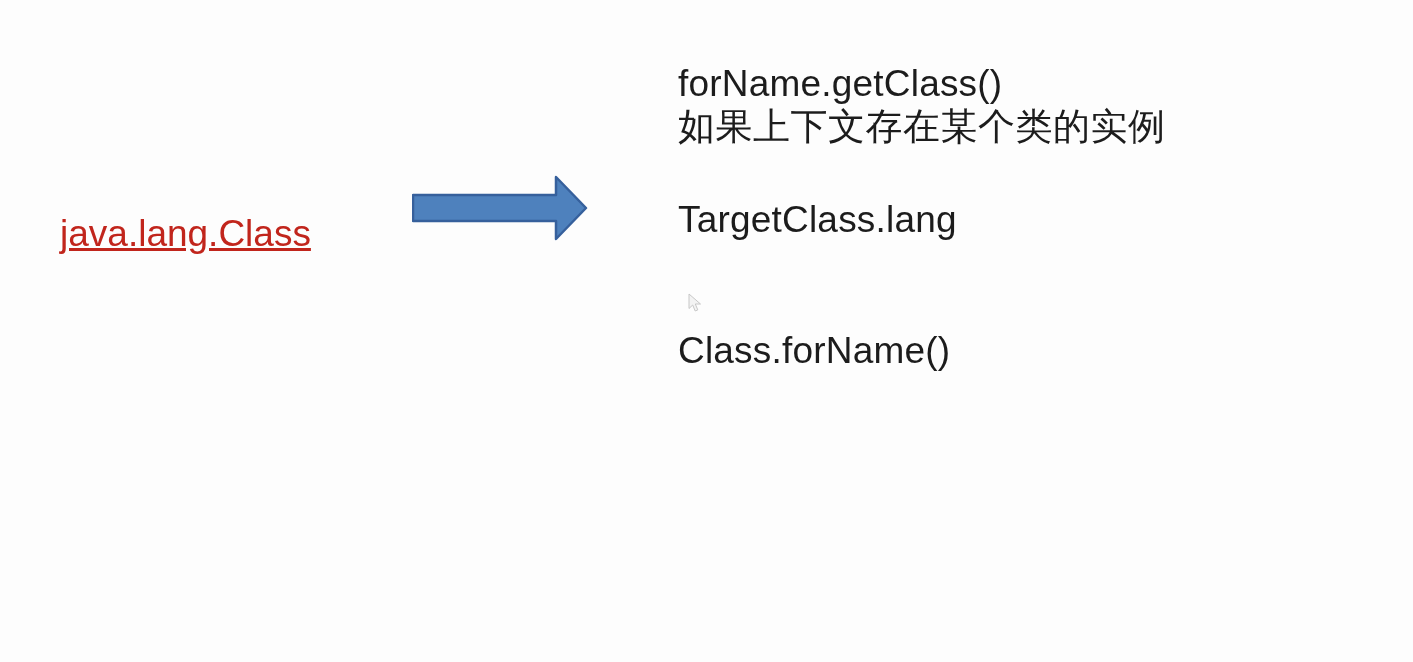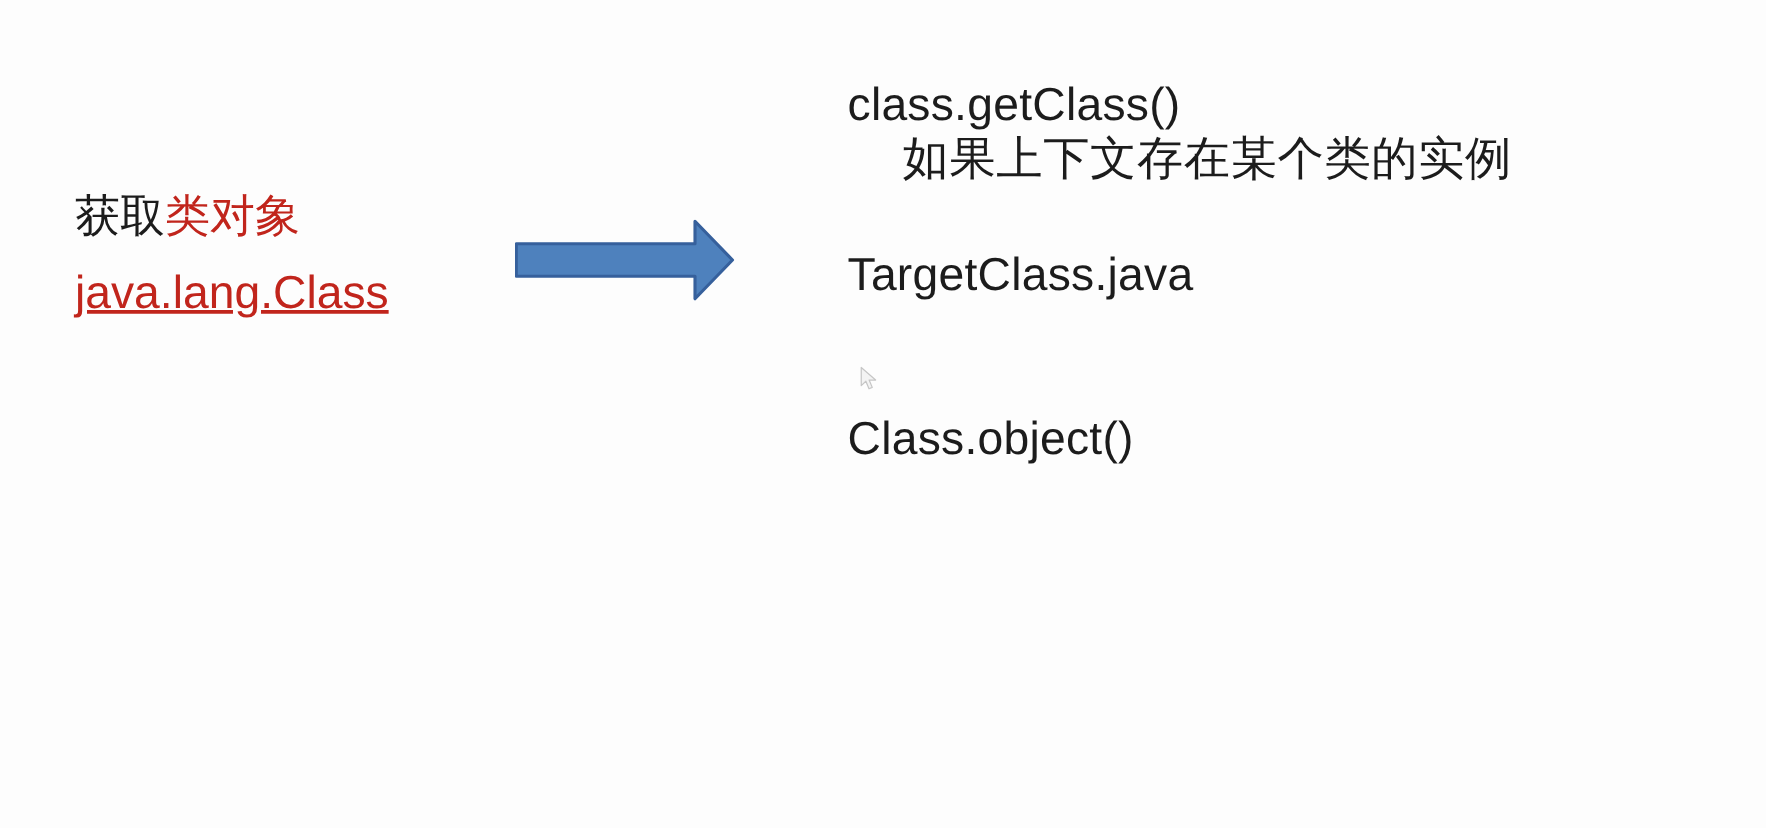--- a/index.html
+++ b/index.html
@@ -57,62 +57,59 @@
   }
   .method-block {
     position: absolute;
     left: 678px;
     font-size: 37px;
     line-height: 43px;
     color: var(--text-dark);
     white-space: nowrap;
   }
   .method-block .code { letter-spacing: 0.2px; }
-  .method-block .desc { letter-spacing: 0.5px; margin-left: 44px; }
+  .method-block .desc { letter-spacing: 0.5px; }
   .block-1 { top: 62px; }
   .block-2 { top: 198px; }
   .block-3 { top: 329px; }
   .cursor {
     position: absolute;
     left: 688px;
     top: 293px;
     width: 14px;
     height: 19px;
     opacity: 0.55;
   }
   .cursor svg { display: block; width: 100%; height: 100%; }
 </style>
 </head>
 <body>
 
 <div class="canvas">
 
-  <div class="left-line1">
-    <span>获取</span><span class="red">类对象</span>
-  </div>
 
   <div class="left-line2 red">java.lang.Class</div>
 
   <div class="arrow">
     <svg viewBox="0 0 176 66" aria-hidden="true">
       <polygon points="1,20 144,20 144,2 174,33 144,64 144,46 1,46"></polygon>
     </svg>
   </div>
 
   <div class="method-block block-1">
-    <div class="code">class.getClass()</div>
+    <div class="code">forName.getClass()</div>
     <div class="desc">如果上下文存在某个类的实例</div>
   </div>
 
   <div class="method-block block-2">
-    <div class="code">TargetClass.java</div>
+    <div class="code">TargetClass.lang</div>
   </div>
 
   <div class="method-block block-3">
-    <div class="code">Class.object()</div>
+    <div class="code">Class.forName()</div>
   </div>
 
   <div class="cursor">
     <svg viewBox="0 0 14 19" aria-hidden="true">
       <path d="M1,1 L1,15.5 L4.7,12 L7.2,18 L9.8,16.9 L7.3,11 L12.5,11 Z" fill="#ececec" stroke="#9a9a9a" stroke-width="1" stroke-linejoin="round"></path>
     </svg>
   </div>
 
 </div>
 

